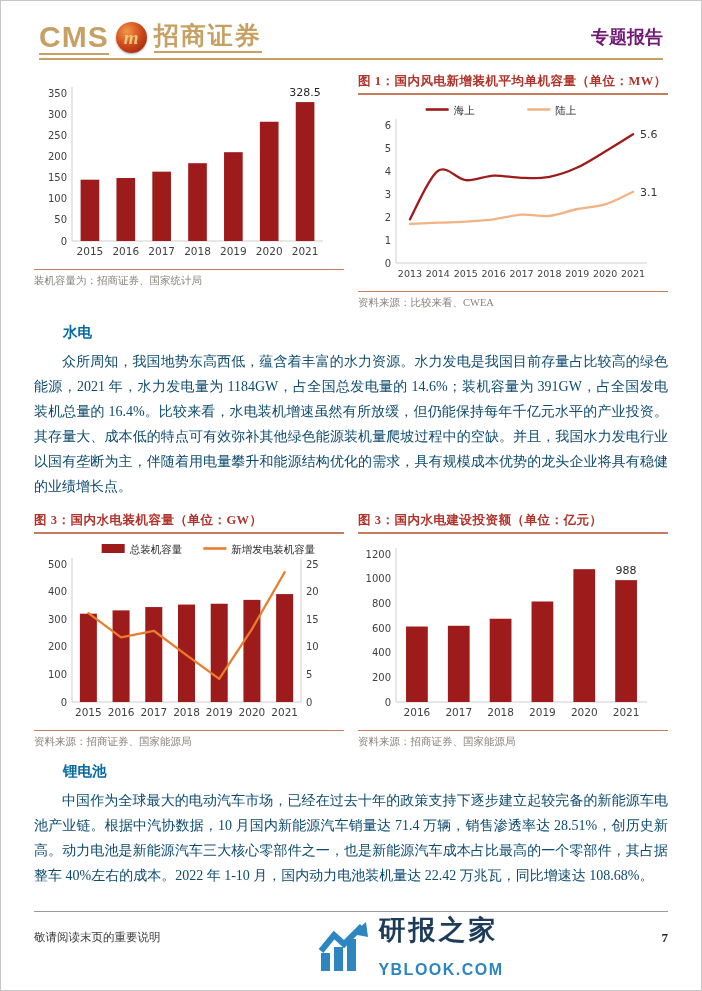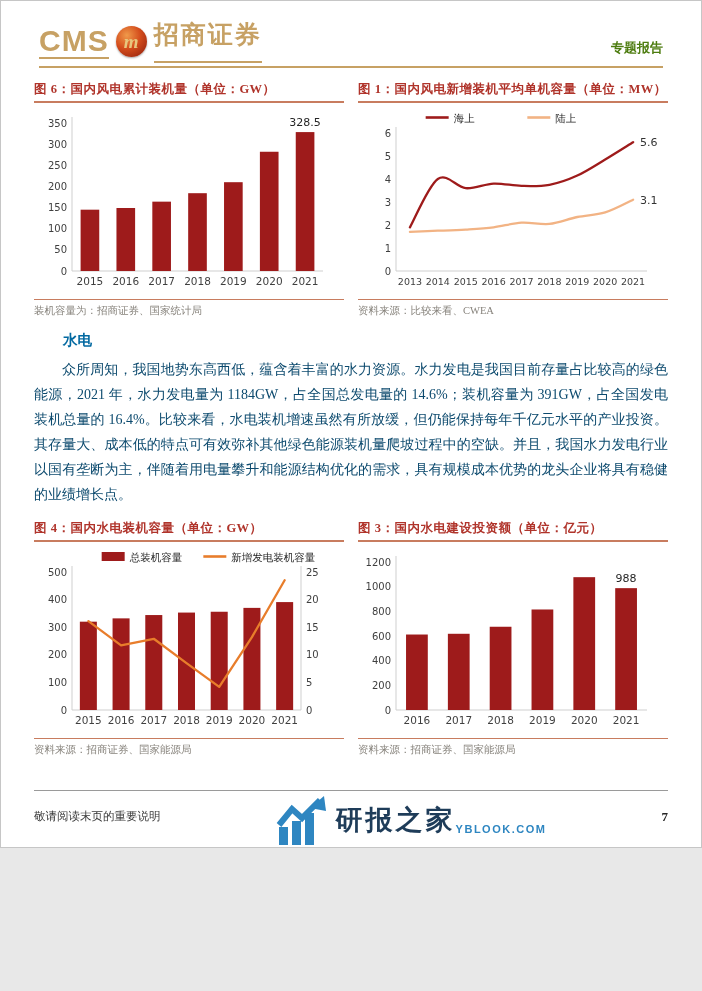--- a/index.html
+++ b/index.html
@@ -1,41 +1,41 @@
 <!DOCTYPE html>
 <html><head>
 <meta charset="utf-8">
 <style>
   * { margin:0; padding:0; box-sizing:border-box; }
   body { background:#e8e8e8; font-family:"Liberation Serif", serif; }
   .page {
-    position:relative; width:702px; height:848px; margin:0 auto;
+    position:relative; width:702px; height:991px; margin:0 auto;
     background:#ffffff; border:1px solid #c6c6c6; overflow:hidden;
   }
   .content { padding:0 33px; }
 
   
   .header { display:flex; justify-content:space-between; align-items:flex-end; margin-top:20px; padding:0 5px; }
   .brand { display:flex; align-items:center; gap:7px; }
   .brand-cms {
     font-family:"Liberation Sans", sans-serif; font-weight:bold; font-size:30px;
     color:#C7A164; letter-spacing:1px; border-bottom:2px solid #C7A164; line-height:1.05;
   }
   .brand-badge {
     width:31px; height:31px; border-radius:50%;
     background:radial-gradient(circle at 35% 30%, #f09a4a 0%, #d44d1c 45%, #8a1a0a 100%);
     display:flex; align-items:center; justify-content:center;
     color:#E8C77E; font-style:italic; font-weight:bold; font-size:19px;
     font-family:"Liberation Serif", serif; box-shadow:0 1px 2px rgba(0,0,0,.35);
   }
   .brand-cn {
     font-weight:bold; font-size:25px; color:#C7A164; letter-spacing:2px;
-    border-bottom:2px solid #C7A164; line-height:1.15; padding-bottom:11px;
-  }
-  .report-type { font-size:13px; font-weight:bold; color:#4d7c0f; padding-bottom:6px; }
+    border-bottom:2px solid #C7A164; line-height:1.15; padding-bottom:0;
+  }
+  .report-type { font-size:18px; font-weight:bold; color:#701a75; padding-bottom:6px; }
   .header-rule { height:2px; background:#C7A164; margin:3px 5px 0 5px; }
 
   
   .fig-grid { display:grid; grid-template-columns:1fr 1fr; column-gap:14px; margin-top:13px; }
   .fig-title {
     color:#B0342B; font-weight:bold; font-size:12.5px; letter-spacing:.5px;
     padding-bottom:3px; border-bottom:2px solid #C87C5F; white-space:nowrap;
   }
   .fig-chart { height:194px; margin-top:2px; }
   .fig-source {
@@ -45,32 +45,32 @@
   
   .section-heading {
     color:#0369a1; font-weight:bold; font-size:14.5px; text-indent:2em;
     margin-top:13px; margin-bottom:7px;
   }
   .section-para {
     font-size:14px; color:#0c4a6e; line-height:25px; text-align:justify; text-indent:2em;
   }
 
   
-  .footer { position:absolute; left:33px; right:33px; bottom:0; border-top:1px solid #9a9a9a; }
+  .footer { position:absolute; left:33px; right:33px; bottom:11px; border-top:1px solid #9a9a9a; }
   .footer-row { display:flex; justify-content:space-between; align-items:flex-start; }
   .footer-disclaimer { font-size:11.5px; color:#3A3A3A; padding-top:18px; }
   .footer-page { font-size:13px; font-weight:bold; color:#262626; padding-top:18px; }
   .yblook { display:flex; align-items:center; gap:8px; margin-top:4px; }
-  .yblook-text { display:flex; flex-direction:row; line-height:1.05;justify-content:space-between; }
+  .yblook-text { display:flex; flex-direction:column; line-height:1.05;justify-content:space-between; }
   .yblook-cn {
     font-family:"Liberation Sans", sans-serif; font-weight:bold; font-size:27px;
     color:#1E3C59; letter-spacing:3px;
   }
   .yblook-en {
-    font-family:"Liberation Sans", sans-serif; font-weight:bold; font-size:11px;
+    font-family:"Liberation Sans", sans-serif; font-weight:bold; font-size:16px;
     color:#2E86C1; letter-spacing:1.5px; margin-top:18px;
   }
 </style>
 </head>
 <body>
 
 <div class="page">
   <div class="content">
 
     <div class="header">
@@ -80,21 +80,20 @@
             <span>m</span>
           </span>
         <span class="brand-cn">招商证券</span>
       </div>
       <div class="report-type">专题报告</div>
     </div>
     <div class="header-rule"></div>
 
     <div class="fig-grid">
       <div class="fig">
-        <div class="fig-title">图 6：国内风电累计装机量（单位：GW）</div>
         <div class="fig-chart"><svg width="305" height="192" viewBox="0 0 305 192" font-family="'DejaVu Sans','Liberation Sans',sans-serif">
               <line x1="38" y1="12" x2="38" y2="166" stroke="#CFCFCF" stroke-width="1"></line>
               <line x1="38" y1="166" x2="289" y2="166" stroke="#CFCFCF" stroke-width="1"></line>
               <text x="33" y="169.5" font-size="10" fill="#3F3F3F" text-anchor="end">0</text>
               <text x="33" y="148.35714285714286" font-size="10" fill="#3F3F3F" text-anchor="end">50</text>
               <text x="33" y="127.21428571428572" font-size="10" fill="#3F3F3F" text-anchor="end">100</text>
               <text x="33" y="106.07142857142857" font-size="10" fill="#3F3F3F" text-anchor="end">150</text>
               <text x="33" y="84.92857142857143" font-size="10" fill="#3F3F3F" text-anchor="end">200</text>
               <text x="33" y="63.785714285714285" font-size="10" fill="#3F3F3F" text-anchor="end">250</text>
               <text x="33" y="42.64285714285715" font-size="10" fill="#3F3F3F" text-anchor="end">300</text>
@@ -151,21 +150,21 @@
       </div>
     </div>
 
     <div class="section">
       <div class="section-heading">水电</div>
       <p class="section-para">众所周知，我国地势东高西低，蕴含着丰富的水力资源。水力发电是我国目前存量占比较高的绿色能源，2021 年，水力发电量为 1184GW，占全国总发电量的 14.6%；装机容量为 391GW，占全国发电装机总量的 16.4%。比较来看，水电装机增速虽然有所放缓，但仍能保持每年千亿元水平的产业投资。其存量大、成本低的特点可有效弥补其他绿色能源装机量爬坡过程中的空缺。并且，我国水力发电行业以国有垄断为主，伴随着用电量攀升和能源结构优化的需求，具有规模成本优势的龙头企业将具有稳健的业绩增长点。</p>
     </div>
 
     <div class="fig-grid">
       <div class="fig">
-        <div class="fig-title">图 4：国内水电装机容量（单位：GW）</div>
+        <div class="fig-title">图 3：国内水电装机容量（单位：GW）</div>
         <div class="fig-chart"><svg width="305" height="192" viewBox="0 0 305 192" font-family="'DejaVu Sans','Liberation Sans',sans-serif">
               <line x1="38" y1="22" x2="38" y2="166" stroke="#CFCFCF" stroke-width="1"></line>
               <line x1="38" y1="166" x2="267" y2="166" stroke="#CFCFCF" stroke-width="1"></line>
               <line x1="267" y1="22" x2="267" y2="166" stroke="#CFCFCF" stroke-width="1"></line>
               <text x="33" y="169.5" font-size="10" fill="#3F3F3F" text-anchor="end">0</text>
               <text x="33" y="141.9" font-size="10" fill="#3F3F3F" text-anchor="end">100</text>
               <text x="33" y="114.3" font-size="10" fill="#3F3F3F" text-anchor="end">200</text>
               <text x="33" y="86.7" font-size="10" fill="#3F3F3F" text-anchor="end">300</text>
               <text x="33" y="59.099999999999994" font-size="10" fill="#3F3F3F" text-anchor="end">400</text>
               <text x="33" y="31.5" font-size="10" fill="#3F3F3F" text-anchor="end">500</text>
@@ -220,20 +219,24 @@
               <rect x="131.70666666666665" y="82.75" width="21.753333333333334" height="83.25" fill="#9E1B1B"></rect>
               <rect x="173.54" y="65.48333333333332" width="21.753333333333334" height="100.51666666666668" fill="#9E1B1B"></rect>
               <rect x="215.37333333333333" y="33.17" width="21.753333333333334" height="132.82999999999998" fill="#9E1B1B"></rect>
               <rect x="257.2066666666667" y="44.14666666666666" width="21.753333333333334" height="121.85333333333334" fill="#9E1B1B"></rect>
               <text x="268.08333333333337" y="38.14666666666666" font-size="11" fill="#262626" text-anchor="middle">988</text>
             </svg></div>
         <div class="fig-source">资料来源：招商证券、国家能源局</div>
       </div>
     </div>
 
+    <div class="section">
+      <div class="section-heading">锂电池</div>
+      <p class="section-para">中国作为全球最大的电动汽车市场，已经在过去十年的政策支持下逐步建立起较完备的新能源车电池产业链。根据中汽协数据，10 月国内新能源汽车销量达 71.4 万辆，销售渗透率达 28.51%，创历史新高。动力电池是新能源汽车三大核心零部件之一，也是新能源汽车成本占比最高的一个零部件，其占据整车 40%左右的成本。2022 年 1-10 月，国内动力电池装机量达 22.42 万兆瓦，同比增速达 108.68%。</p>
+    </div>
 
   </div>
 
   <div class="footer">
     <div class="footer-row">
       <div class="footer-disclaimer">敬请阅读末页的重要说明</div>
       <div class="yblook">
         <svg width="52" height="52" viewBox="0 0 52 52">
           <rect x="3" y="32" width="9" height="18" fill="#2E86C1"></rect>
           <rect x="16" y="26" width="9" height="24" fill="#2E86C1"></rect>

